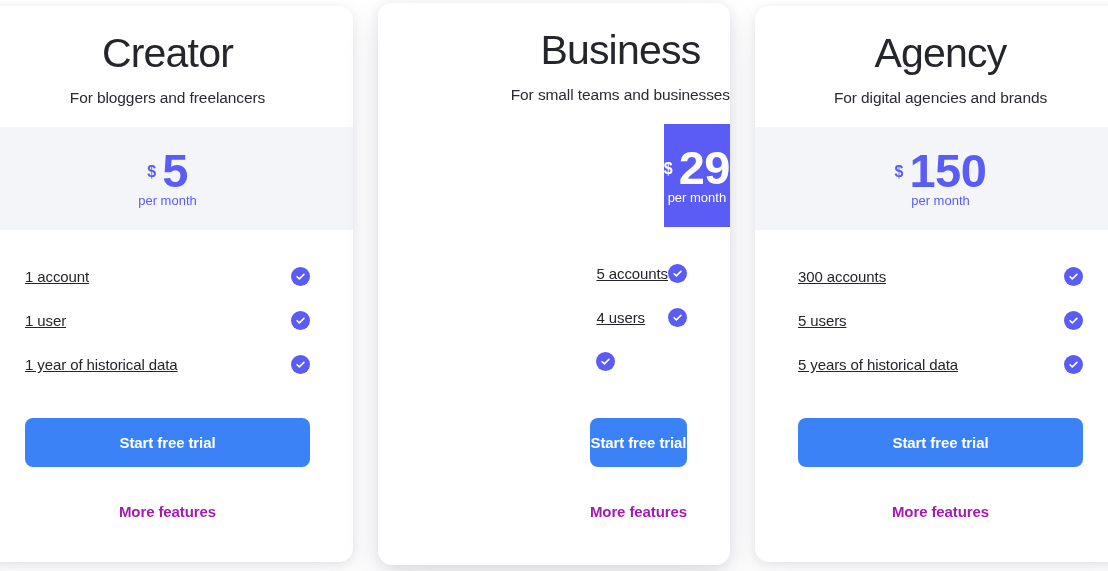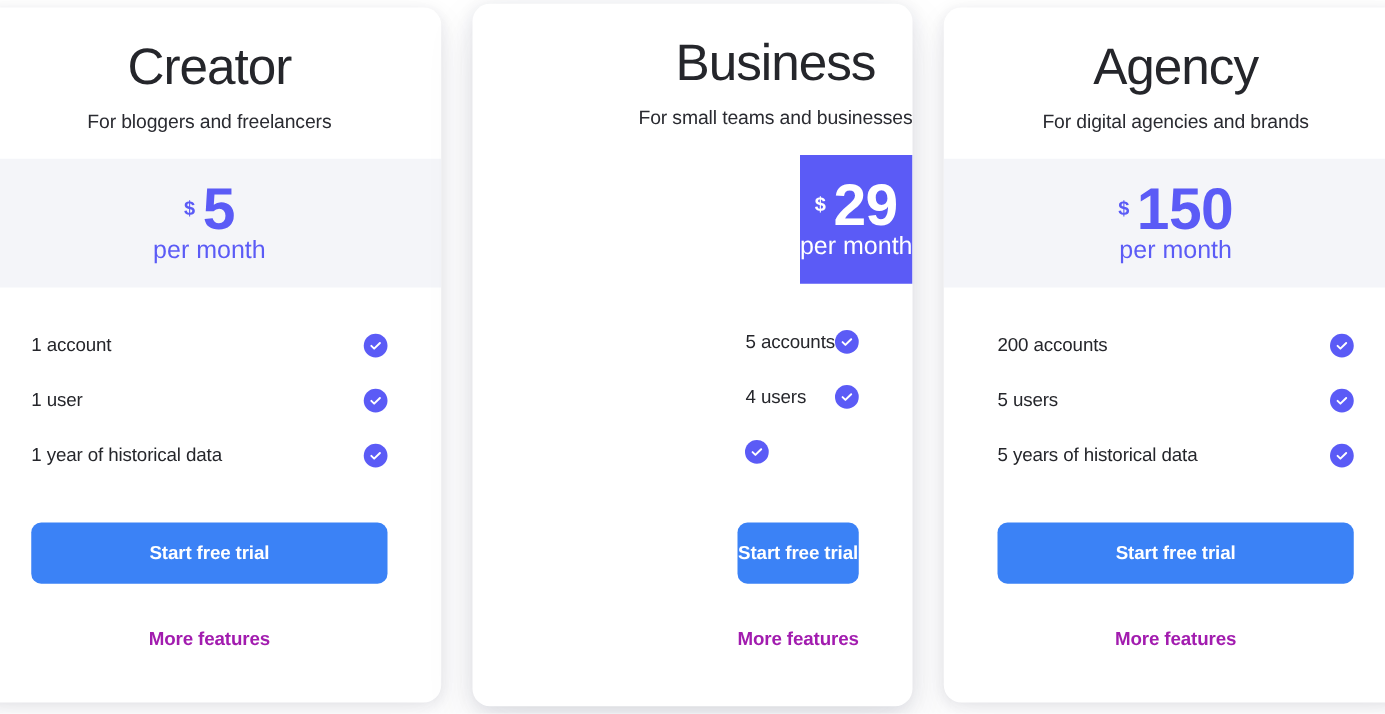--- a/index.html
+++ b/index.html
@@ -103,21 +103,21 @@
     margin-right: 6px;
   }
   .amount {
     font-size: 47px;
     font-weight: 600;
     letter-spacing: -0.5px;
     color: #5b5bf6;
     line-height: 0.95;
   }
   .period {
-    font-size: 20px;
+    font-size: 13px;
     font-weight: 500;
     color: #5b5bf6;
   }
   .price-band.featured .currency,
   .price-band.featured .amount,
   .price-band.featured .period {
     color: #ffffff;
   }
 
   
@@ -130,20 +130,21 @@
     display: flex;
     align-items: center;
     justify-content: space-between;
     margin-bottom: 25px;
   }
   .feature-row:last-child { margin-bottom: 0; }
   .feature-label {
     font-size: 15px;
     color: #25262b;
     letter-spacing: -0.1px;
+    text-decoration: underline;
   }
   .check-badge {
     flex: 0 0 auto;
     width: 19px;
     height: 19px;
     border-radius: 50%;
     background: #5b5bf6;
     display: flex;
     align-items: center;
     justify-content: center;
@@ -296,21 +297,21 @@
     <div class="price-band">
       <div class="price-row">
         <span class="currency">$</span>
         <span class="amount">150</span>
       </div>
       <div class="period">per month</div>
     </div>
 
     <ul class="features">
       <li class="feature-row">
-        <span class="feature-label">200 accounts</span>
+        <span class="feature-label">300 accounts</span>
         <span class="check-badge">
           <svg viewBox="0 0 16 16" aria-hidden="true">
               <path d="M3 8.3 L6.3 11.5 L13 4.9" fill="none" stroke="#ffffff" stroke-width="2.3" stroke-linecap="round" stroke-linejoin="round"></path>
             </svg>
         </span>
       </li>
       <li class="feature-row">
         <span class="feature-label">5 users</span>
         <span class="check-badge">
           <svg viewBox="0 0 16 16" aria-hidden="true">

